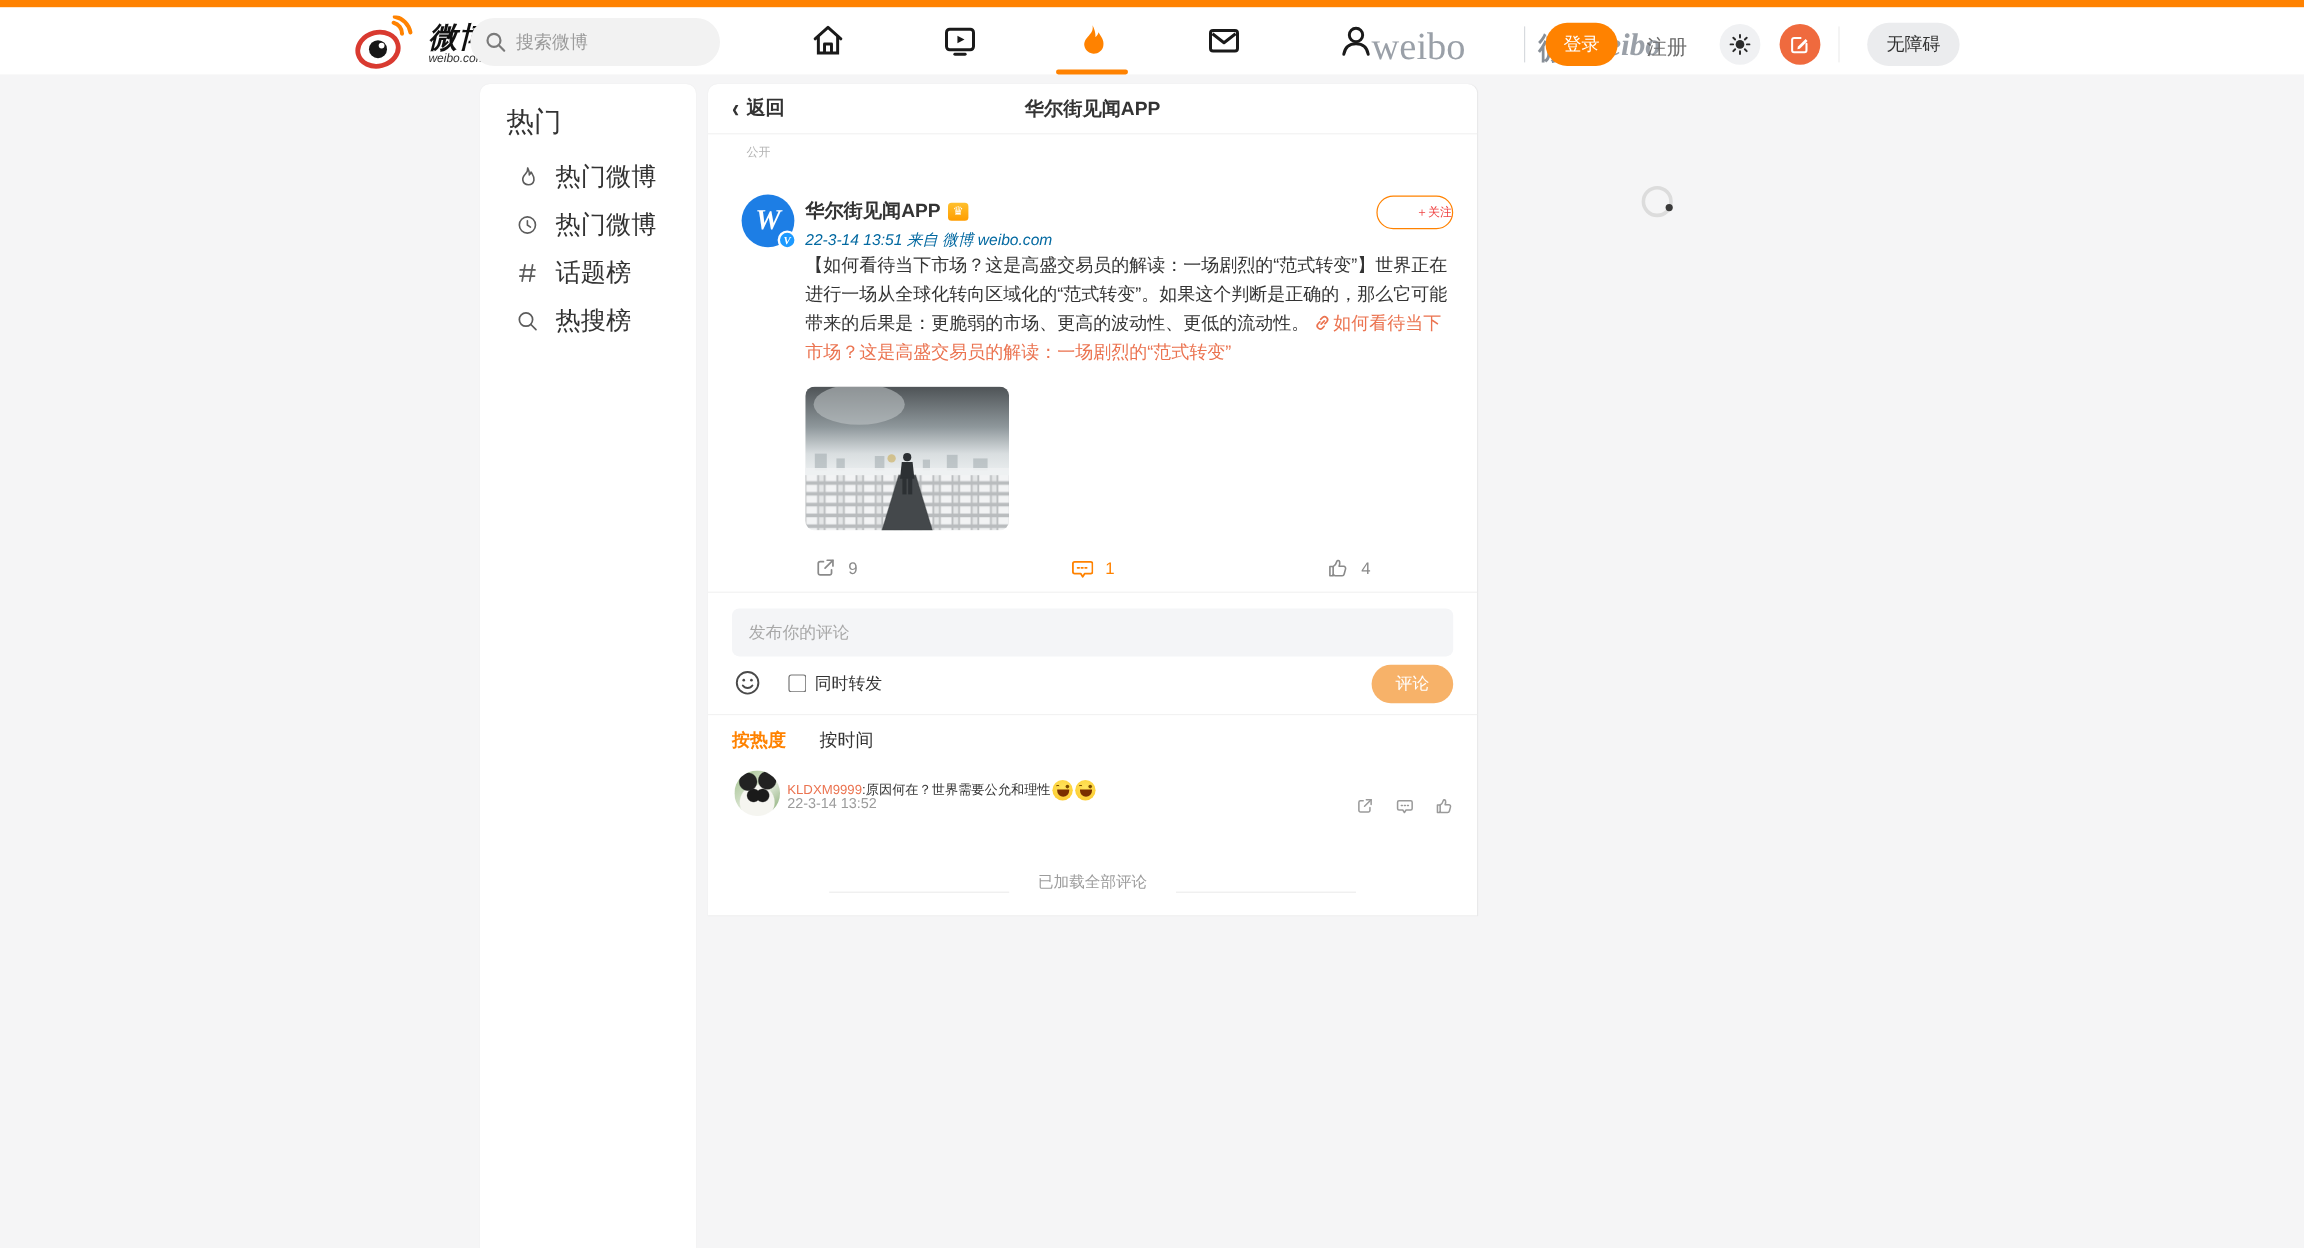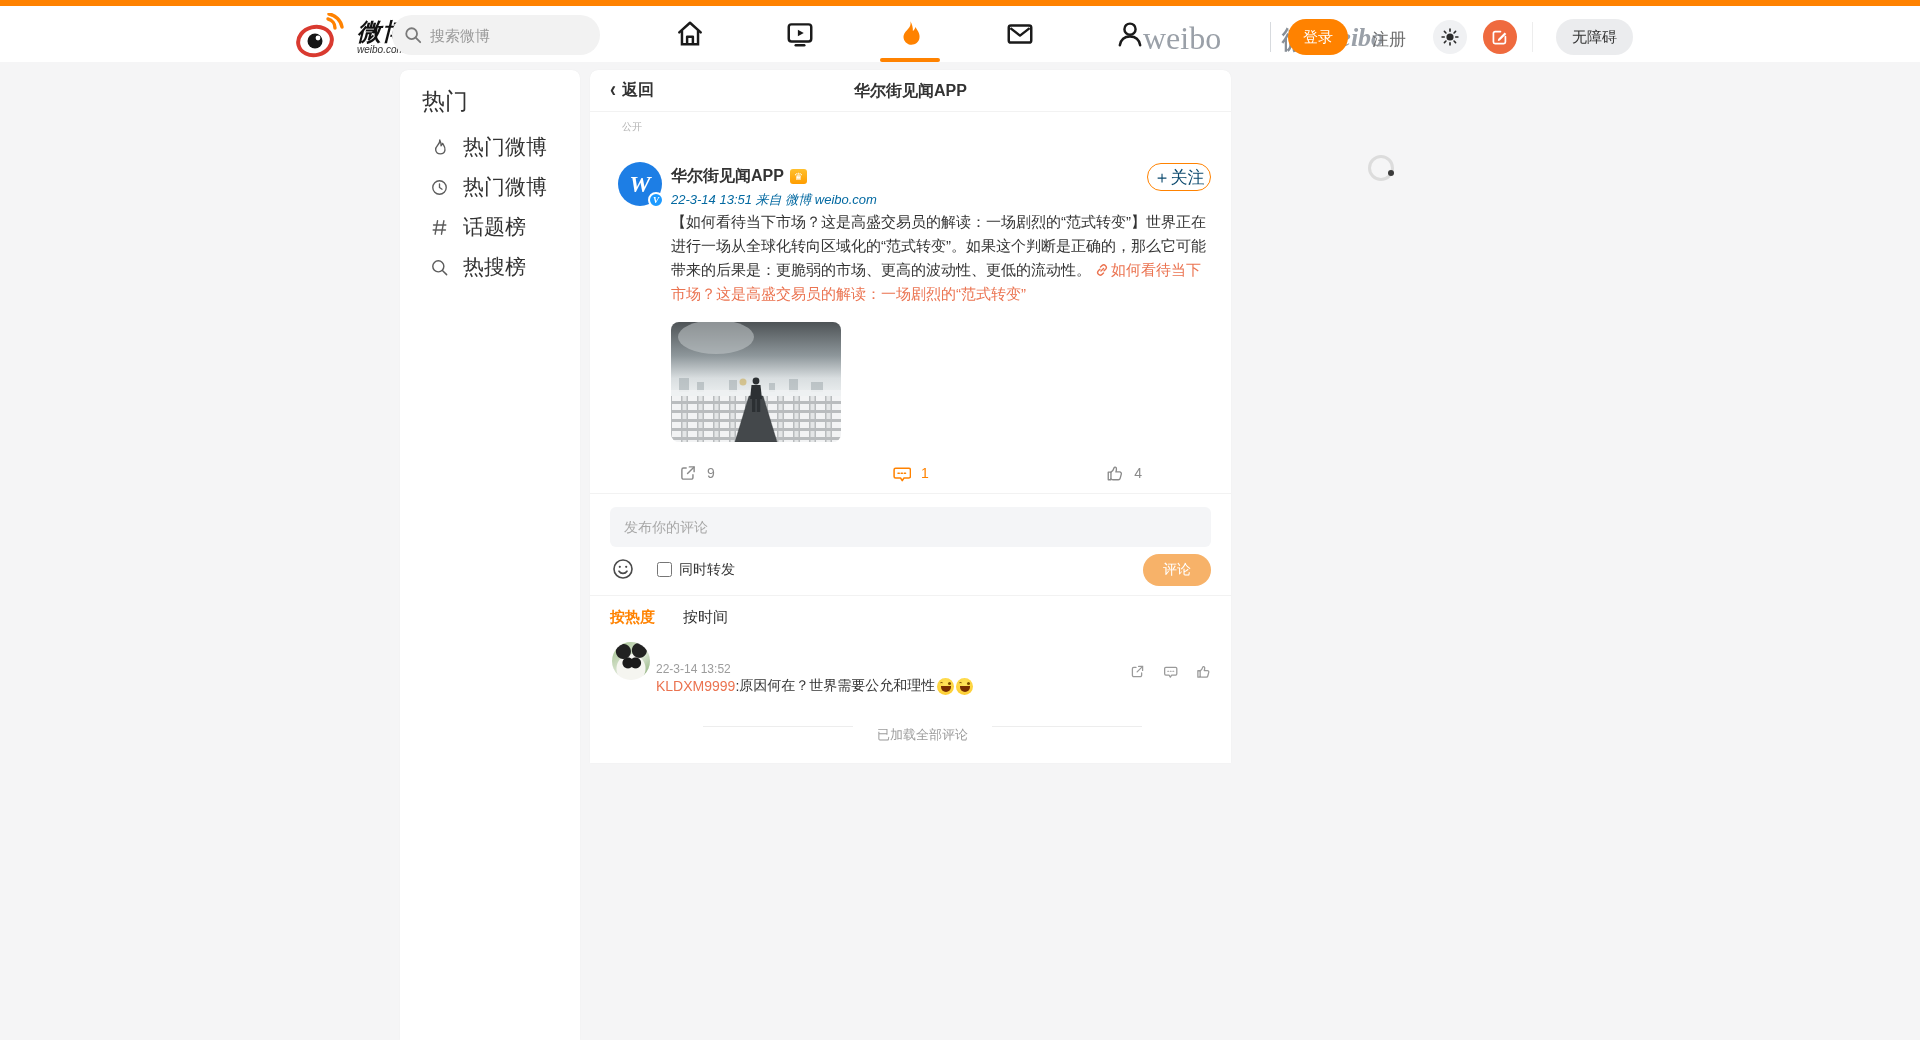--- a/index.html
+++ b/index.html
@@ -47,21 +47,21 @@
   .back .back-lbl { font-size:16px; font-weight:bold; color:#333; }
   .card-title { position:absolute; left:0; right:0; top:11px; text-align:center; font-size:16px; font-weight:bold; color:#333; }
   .visibility { position:absolute; left:32px; top:50px; font-size:10px; color:#b3b3b3; }
 
   .avatar { position:absolute; left:28px; top:92px; width:44px; height:44px; border-radius:50%; background:#1d7ee5; color:#fff; display:flex; align-items:center; justify-content:center; font-size:24px; font-weight:bold; font-family:"Liberation Serif","DejaVu Serif",serif; font-style:italic; }
   .vbadge { position:absolute; right:-2px; bottom:-2px; width:16px; height:16px; border-radius:50%; background:#1d9aff; border:2px solid #fff; color:#fff; font-size:9px; font-weight:bold; display:flex; align-items:center; justify-content:center; }
   .author-row { position:absolute; left:81px; top:96px; display:flex; align-items:center; }
   .author { font-size:16px; font-weight:bold; color:#333; }
   .crown-badge { width:17px; height:15px; margin-left:6px; background:linear-gradient(#ffc02e,#ff9d00); border-radius:3px; color:#fff; font-size:10px; display:flex; align-items:center; justify-content:center; }
   .time-src { position:absolute; left:81px; top:121px; font-size:13px; color:#0369a1;font-style:italic; }
-  .follow-btn { position:absolute; right:20px; top:93px; width:64px; height:28px; border:1px solid #ff8200; background:#fff; color:#0c4a6e; font-size:17px; border-radius:14px; cursor:pointer; font-family:inherit; }
+  .follow-btn { position:absolute; right:20px; top:93px; width:64px; height:28px; border:1px solid #ff8200; background:#fff; color:#ef4444; font-size:10px; border-radius:14px; cursor:pointer; font-family:inherit;text-align:right; }
 
   .post-text { position:absolute; left:81px; top:140px; width:536px; font-size:15px; line-height:24px; color:#333; }
   .post-link { color:#eb7350; cursor:pointer; }
   .post-link svg { vertical-align:-2px; margin:0 2px 0 4px; }
 
   .post-img { position:absolute; left:81px; top:252px; width:170px; height:120px; border-radius:8px; overflow:hidden; cursor:pointer; box-shadow:0 0 0 1px rgba(0,0,0,.04) inset; }
 
   .action-bar { position:absolute; left:0; top:383px; width:100%; height:40px; display:flex; }
   .action { flex:1; display:flex; align-items:center; justify-content:center; color:#8a8a8a; font-size:14px; cursor:pointer; }
   .action svg { margin-right:10px; }
@@ -81,30 +81,30 @@
   .tab { font-size:15px; color:#333; margin-right:28px; cursor:pointer; }
   .tab.active { color:#ff8200; font-weight:bold; }
 
   .cmt-avatar { position:absolute; left:22px; top:572px; width:38px; height:38px; border-radius:50%; overflow:hidden; background:
       radial-gradient(circle at 30% 25%, #222 7px, transparent 8px),
       radial-gradient(circle at 72% 22%, #222 7px, transparent 8px),
       radial-gradient(circle at 42% 55%, #1a1a1a 5px, transparent 6px),
       radial-gradient(circle at 62% 55%, #1a1a1a 5px, transparent 6px),
       radial-gradient(circle at 50% 70%, #f5f5f0 14px, transparent 15px),
       linear-gradient(140deg,#9fbf8a,#dfe8d8 55%,#7ea569); cursor:pointer; }
-  .cmt-line { position:absolute; left:66px; top:607px; font-size:14px; color:#333; display:flex; align-items:center; }
+  .cmt-line { position:absolute; left:66px; top:580px; font-size:11px; color:#333; display:flex; align-items:center; }
   .cmt-user { color:#eb7350; cursor:pointer; }
   .emoji-laugh { display:inline-block; width:17px; height:17px; border-radius:50%; background:radial-gradient(circle at 50% 35%,#ffe45c,#fcc728); position:relative; margin-left:2px; }
   .emoji-laugh::before { content:""; position:absolute; left:3px; top:4px; width:3px; height:2px; border-top:1.5px solid #7a4b00; border-radius:50%; box-shadow:8px 0 0 #7a4b00; }
   .emoji-laugh::after { content:""; position:absolute; left:3.5px; top:8px; width:10px; height:6px; background:#7a2f00; border-radius:0 0 10px 10px; }
   .cmt-time { position:absolute; left:66px; top:592px; font-size:12px; color:#9c9c9c; }
   .cmt-actions { position:absolute; right:20px; top:594px; display:flex; align-items:center; color:#9a9a9a; }
   .cmt-actions .c-ic { margin-left:18px; cursor:pointer; }
 
-  .end-note { position:absolute; left:12px; top:656px; width:100%; display:flex; align-items:flex-start; justify-content:center; }
+  .end-note { position:absolute; left:0; top:656px; width:100%; display:flex; align-items:flex-end; justify-content:center; }
   .end-note .line { width:150px; height:1px; background:#ededed; }
   .end-note .txt { font-size:13px; color:#9c9c9c; margin:0 24px; }
 
   
   .spinner { position:absolute; left:1368px; top:155px; width:26px; height:26px; border:3px solid #dcdcdc; border-radius:50%; }
   .spinner::after { content:""; position:absolute; right:-3px; bottom:2px; width:6px; height:6px; border-radius:50%; background:#3a3a3a; }
 </style>
 </head>
 <body>
 

